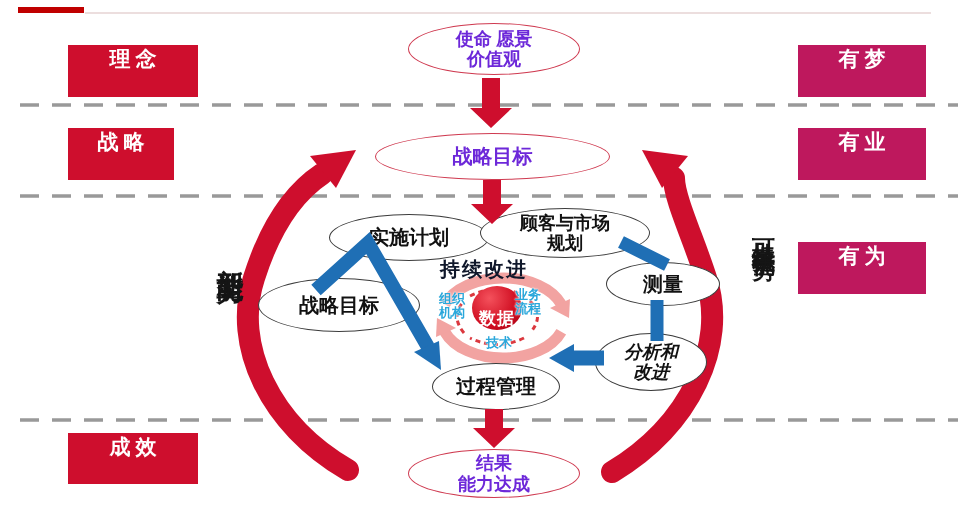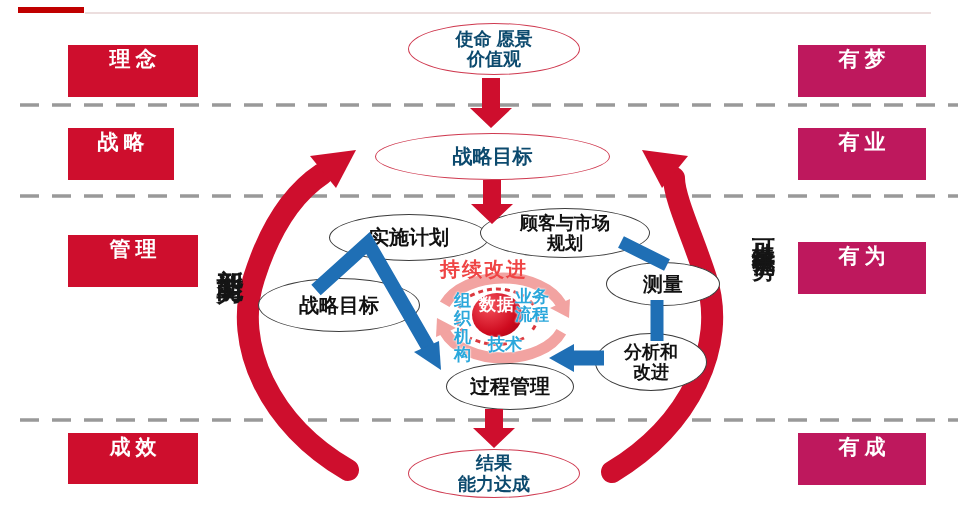--- a/index.html
+++ b/index.html
@@ -15,36 +15,36 @@
   }
   .rowbox.red{background:#CE0E2D;}
   .rowbox.cyan{background:#be185d;}
   
   .ell{
     position:absolute;background:#fff;border-radius:50%;
     display:flex;flex-direction:column;align-items:center;justify-content:center;
     text-align:center;font-weight:700;line-height:1.12;
   }
   .ell.black{border:1.6px solid #3c3c3c;color:#111;font-size:20px;}
-  .ell.redln{border:1.4px solid #cf3a50;color:#0c4a6e;font-size:19px;}
+  .ell.redln{border:1.4px solid #cf3a50;color:#6d28d9;font-size:19px;font-family:Liberation Serif, serif;}
   .ell .l2{font-size:inherit;}
   
   .hub-circle{
-    position:absolute;left:472px;top:293px;width:50px;height:44px;border-radius:50%;
+    position:absolute;left:472px;top:286px;width:50px;height:44px;border-radius:50%;
     background:radial-gradient(circle at 35% 28%,#f4515c,#ce0a1e 62%,#9c0315);
-    display:flex;align-items:flex-start;justify-content:center;z-index:6;
+    display:flex;align-items:flex-end;justify-content:center;z-index:6;
   }
   .hub-circle span{color:#fff;font-weight:700;font-size:17px;letter-spacing:1px;}
   .hub-title{
-    position:absolute;left:440px;top:256px;z-index:6;color:#ef4444;
+    position:absolute;left:440px;top:256px;z-index:6;color:#0f172a;
     font-weight:900;font-size:20px;letter-spacing:2px;
   }
   .mini{
-    position:absolute;z-index:6;color:#2AA7DB;font-weight:700;font-size:17px;line-height:1.05;
-    text-align:right;text-shadow:0 0 2px #fff,0 0 2px #fff;
+    position:absolute;z-index:6;color:#2AA7DB;font-weight:700;font-size:13px;line-height:1.05;
+    text-align:left;text-shadow:0 0 2px #fff,0 0 2px #fff;
   }
   .vtext{
     position:absolute;writing-mode:vertical-rl;text-orientation:upright;
     color:#151515;font-weight:900;z-index:5;letter-spacing:3px;
   }
   .topbar{position:absolute;left:18px;top:7px;width:66px;height:6px;background:#C00000;}
   .topline{position:absolute;left:85px;top:12px;width:846px;height:2px;background:#ecdede;}
 </style>
 </head>
 <body>
@@ -81,38 +81,32 @@
       <path d="M 464 333 Q 450 316 464 301"></path>
     </g>
   </svg>
 
   <div class="rowbox red" style="left:68px;top:45px;width:130px;height:52px;">
       <span>理念</span>
     </div>
   <div class="rowbox red" style="left:68px;top:128px;width:106px;height:52px;">
       <span>战略</span>
     </div>
-  <div class="rowbox red" style="left:68px;top:235px;width:130px;height:52px;">
-      <span>管理</span>
-    </div>
   <div class="rowbox red" style="left:68px;top:433px;width:130px;height:51px;">
       <span>成效</span>
     </div>
 
   <div class="rowbox cyan" style="left:798px;top:45px;width:128px;height:52px;">
       <span>有梦</span>
     </div>
   <div class="rowbox cyan" style="left:798px;top:128px;width:128px;height:52px;">
       <span>有业</span>
     </div>
   <div class="rowbox cyan" style="left:798px;top:242px;width:128px;height:52px;">
       <span>有为</span>
-    </div>
-  <div class="rowbox cyan" style="left:798px;top:433px;width:128px;height:52px;">
-      <span>有成</span>
     </div>
 
   <div class="ell redln" style="left:408px;top:23px;width:170px;height:50px;font-size:18px;">
     <span>使命  愿景</span>
     <span class="l2">价值观</span>
   </div>
   <div class="ell redln" style="left:375px;top:133px;width:233px;height:45px;font-size:20px;">
     <span>战略目标</span>
   </div>
   <div class="ell black" style="left:329px;top:214px;width:158px;height:45px;">
@@ -121,25 +115,25 @@
   <div class="ell black" style="left:480px;top:208px;width:168px;height:48px;font-size:18px;">
     <span>顾客与市场</span>
     <span class="l2">规划</span>
   </div>
   <div class="ell black" style="left:606px;top:262px;width:112px;height:42px;">
     <span>测量</span>
   </div>
   <div class="ell black" style="left:258px;top:278px;width:160px;height:52px;">
     <span>战略目标</span>
   </div>
-  <div class="ell black" style="left:595px;top:333px;width:110px;height:56px;font-size:18px;">
+  <div class="ell black" style="left:595px;top:333px;width:110px;height:56px;font-size:18px;font-style:italic;">
     <span>分析和</span>
     <span class="l2">改进</span>
   </div>
-  <div class="ell black" style="left:446px;top:363px;width:126px;height:45px;">
+  <div class="ell black" style="left:432px;top:363px;width:126px;height:45px;">
     <span>过程管理</span>
   </div>
   <div class="ell redln" style="left:408px;top:449px;width:170px;height:47px;font-size:18px;text-align:center;">
     <span>结果</span>
     <span class="l2">能力达成</span>
   </div>
 
   <svg class="layer" width="977" height="518" style="z-index:5;">
     <g fill="#CE0E2D">
       <polygon points="482,78 500,78 500,108 512,108 491,128 470,108 482,108"></polygon>

